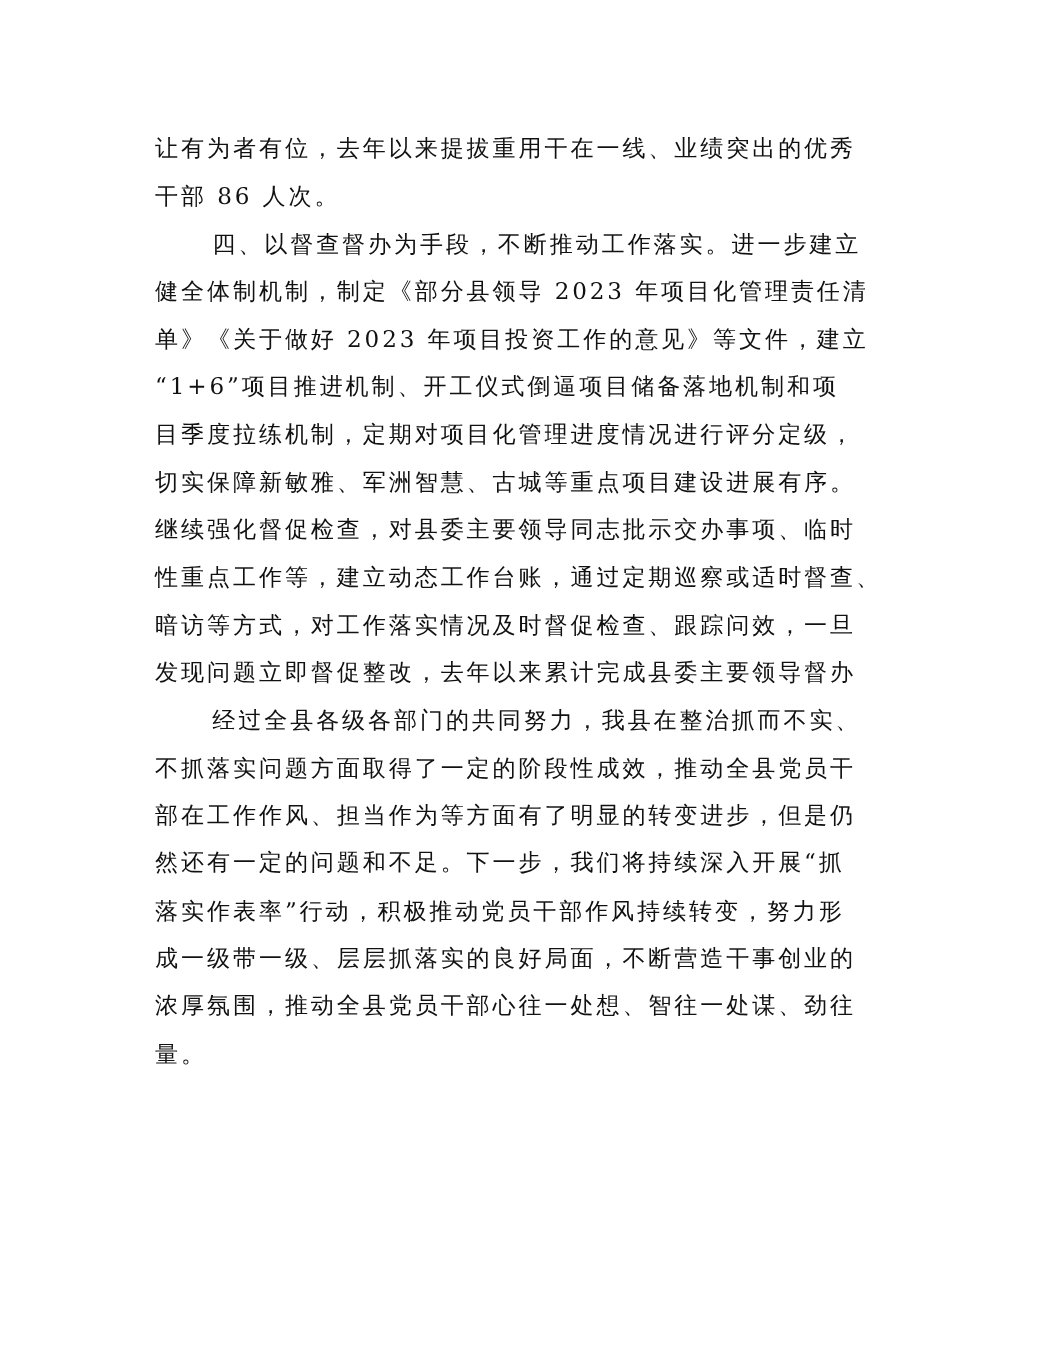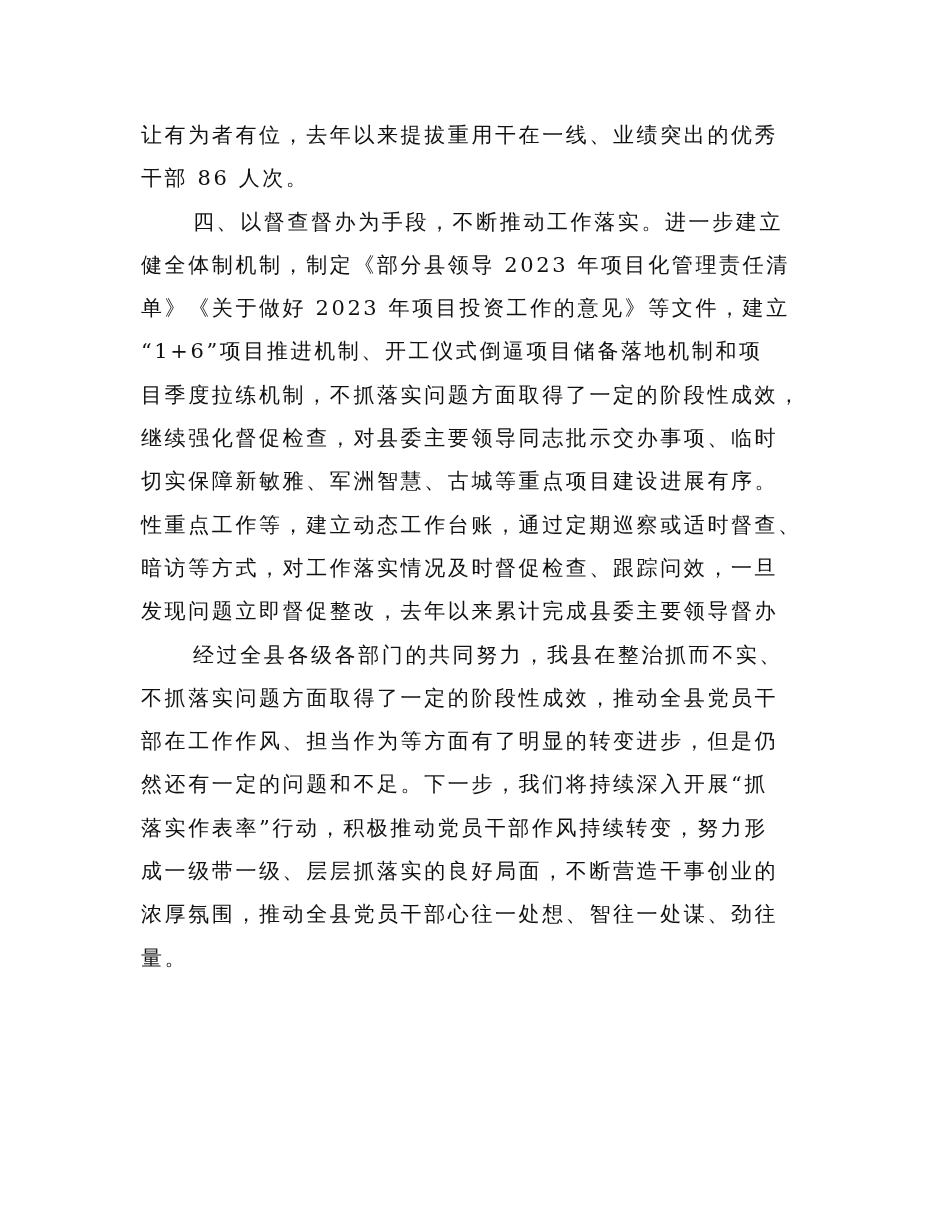--- a/index.html
+++ b/index.html
@@ -46,23 +46,23 @@
   <p class="para">
     <span class="line">让有为者有位，去年以来提拔重用干在一线、业绩突出的优秀</span>
     <span class="line">干部 86 人次。</span>
   </p>
 
   <p class="para">
     <span class="line indent">四、以督查督办为手段，不断推动工作落实。进一步建立</span>
     <span class="line">健全体制机制，制定《部分县领导 2023 年项目化管理责任清</span>
     <span class="line">单》《关于做好 2023 年项目投资工作的意见》等文件，建立</span>
     <span class="line">“1+6”项目推进机制、开工仪式倒逼项目储备落地机制和项</span>
-    <span class="line">目季度拉练机制，不抓落实问题方面取得了一定的阶段性成效，</span>
+    <span class="line">目季度拉练机制，定期对项目化管理进度情况进行评分定级，</span>
+    <span class="line">切实保障新敏雅、军洲智慧、古城等重点项目建设进展有序。</span>
     <span class="line">继续强化督促检查，对县委主要领导同志批示交办事项、临时</span>
-    <span class="line">切实保障新敏雅、军洲智慧、古城等重点项目建设进展有序。</span>
     <span class="line">性重点工作等，建立动态工作台账，通过定期巡察或适时督查、</span>
     <span class="line">暗访等方式，对工作落实情况及时督促检查、跟踪问效，一旦</span>
     <span class="line">发现问题立即督促整改，去年以来累计完成县委主要领导督办</span>
   </p>
 
   <p class="para">
     <span class="line indent">经过全县各级各部门的共同努力，我县在整治抓而不实、</span>
     <span class="line">不抓落实问题方面取得了一定的阶段性成效，推动全县党员干</span>
     <span class="line">部在工作作风、担当作为等方面有了明显的转变进步，但是仍</span>
     <span class="line">然还有一定的问题和不足。下一步，我们将持续深入开展“抓</span>

